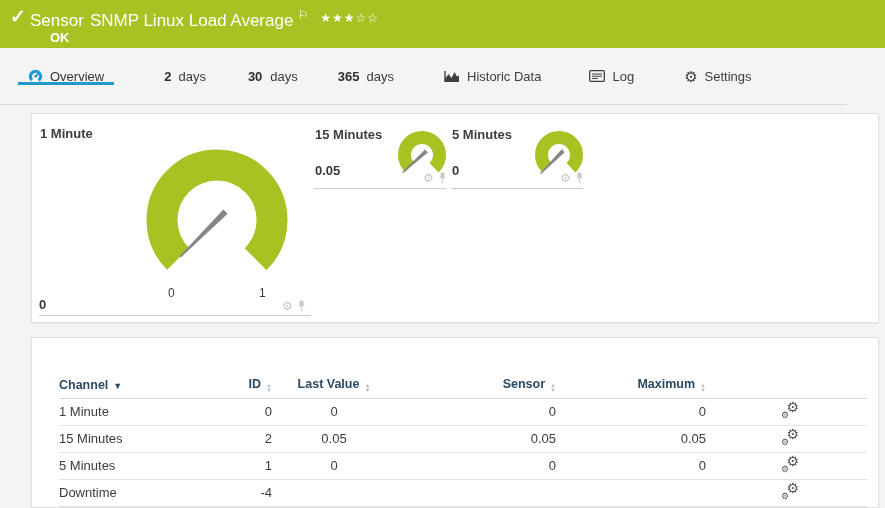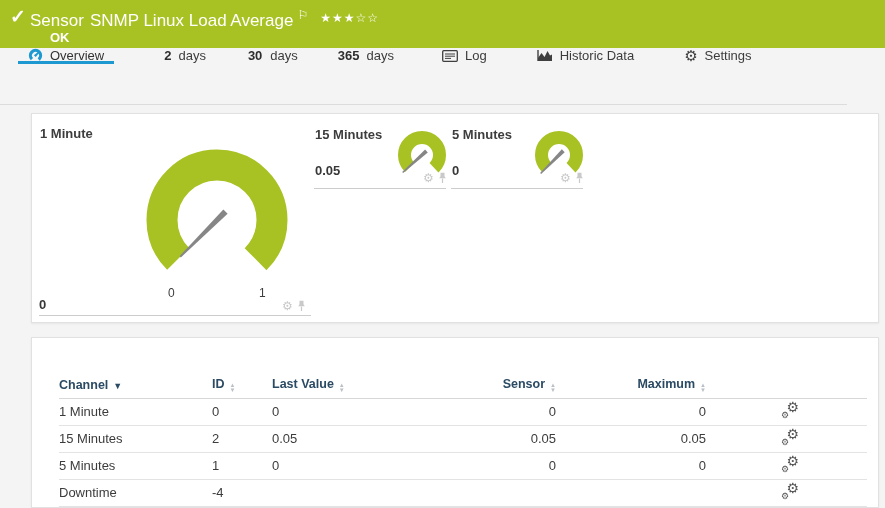--- a/index.html
+++ b/index.html
@@ -10,21 +10,21 @@
   }
   
   .topbar { position:absolute; left:0; top:0; width:885px; height:48px; background:#a7c222; color:#fff; }
   .topbar .check { position:absolute; left:10px; top:5px; font-size:19px; font-weight:bold; }
   .titleline { position:absolute; left:30px; top:8px; font-size:17px; white-space:nowrap; }
   .titleline .stype { margin-right:6px; }
   .flag { font-size:12px; vertical-align:super; margin-left:4px; cursor:pointer; }
   .stars { font-size:12px; letter-spacing:1px; margin-left:12px; vertical-align:4px; cursor:pointer; }
   .okstatus { position:absolute; left:50px; top:30px; font-size:13px; font-weight:bold; }
   
-  .tabbar { position:absolute; left:0; top:48px; width:847px; height:57px; border-bottom:1px solid #dcdcdc; display:flex; align-items:flex-start; }
+  .tabbar { position:absolute; left:0; top:48px; width:847px; height:57px; border-bottom:1px solid #dcdcdc; display:flex; align-items:center; }
   .tab { position:relative; display:flex; align-items:center; gap:7px; padding:0 10px; font-size:13px; color:#3c3c3c; cursor:pointer; white-space:nowrap; }
   .tab b { font-weight:bold; color:#2e2e2e; }
   .tab.active::after { content:""; position:absolute; left:0; right:0; bottom:-1px; height:3px; background:#1e98d0; }
   .tab.active { color:#333; }
   .t1{margin-left:18px;} .t2{margin-left:30px;} .t3{margin-left:40px;} .t4{margin-left:22px;gap:8px;}
   .t5{margin-left:20px;} .t6{margin-left:30px;} .t7{margin-left:28px;} .t8{margin-left:30px;}
   .tabicon { display:inline-flex; align-items:center; }
   .gearchar { font-size:15px; color:#3f3f3f; line-height:1; }
   
   .panel { position:absolute; left:31px; width:848px; background:#fff; border:1px solid #e1e1e1; box-shadow:0 1px 2px rgba(0,0,0,.06); }
@@ -36,22 +36,22 @@
   .gscale { position:absolute; font-size:12px; color:#3d3d3d; }
   .cellline { position:absolute; border-top:1px solid #ccc; height:0; }
   .gicons { position:absolute; display:flex; align-items:center; gap:4px; color:#c9c9c9; cursor:pointer; }
   .gicons .gearchar { font-size:12px; color:#c9c9c9; }
   
   table { border-collapse:collapse; table-layout:fixed; width:808px; margin:34px 0 0 27px; }
   th { font-size:12.5px; font-weight:bold; color:#2b4a63; height:26px; text-align:left; cursor:pointer; white-space:nowrap; }
   thead tr { border-bottom:1px solid #d7d7d7; }
   tbody tr { border-bottom:1px solid #e3e3e3; }
   td { height:27px; font-size:13px; color:#3c3c3c; }
-  .c-id { text-align:left; }
-  th.c-last, td.c-last { }
+  .c-id { text-align:right; }
+  th.c-last, td.c-last { text-align:center; }
   th.c-min, td.c-min, th.c-max, td.c-max { text-align:right; }
   td.c-set { padding-left:75px; }
   .sort-caret { color:#2b4a63; font-size:9px; margin-left:5px; }
   .sort-updown { display:inline-flex; flex-direction:column; vertical-align:1px; margin-left:5px; line-height:0; }
   .sort-updown span { font-size:6px; color:#b9c0c6; line-height:5px; }
   .chset { position:relative; display:inline-block; width:18px; height:16px; cursor:pointer; }
   .chset .g-big { position:absolute; right:0; top:-3px; font-size:14px; color:#565656; }
   .chset .g-sm  { position:absolute; left:0; bottom:-2px; font-size:9px; color:#565656; }
   svg { display:block; }
   .abs { position:absolute; }
@@ -82,37 +82,37 @@
     <span>days</span>
   </div>
   <div class="tab t4">
     <b>30</b>
     <span>days</span>
   </div>
   <div class="tab t5">
     <b>365</b>
     <span>days</span>
   </div>
+  <div class="tab t6">
+    <span class="tabicon">
+      <svg width="16" height="13" viewBox="0 0 16 13">
+        <path d="M1,12 V1" stroke="#3f3f3f" stroke-width="1.4" fill="none"></path>
+        <polygon points="1,12 1,9 4.5,4 7.5,8 10.5,2 13,6.5 15,5.5 15,12" fill="#3f3f3f"></polygon>
+      </svg>
+    </span>
+    <span>Historic Data</span>
+  </div>
   <div class="tab t7">
     <span class="tabicon">
       <svg width="16" height="12" viewBox="0 0 16 12">
         <rect x="0.7" y="0.7" width="14.6" height="10.6" rx="1" fill="none" stroke="#3f3f3f" stroke-width="1.3"></rect>
         <path d="M3,4 h10 M3,6.2 h10 M3,8.4 h6" stroke="#3f3f3f" stroke-width="1"></path>
       </svg>
     </span>
     <span>Log</span>
-  </div>
-  <div class="tab t6">
-    <span class="tabicon">
-      <svg width="16" height="13" viewBox="0 0 16 13">
-        <path d="M1,12 V1" stroke="#3f3f3f" stroke-width="1.4" fill="none"></path>
-        <polygon points="1,12 1,9 4.5,4 7.5,8 10.5,2 13,6.5 15,5.5 15,12" fill="#3f3f3f"></polygon>
-      </svg>
-    </span>
-    <span>Historic Data</span>
   </div>
   <div class="tab t8">
     <span class="gearchar">⚙</span>
     <span>Settings</span>
   </div>
 </div>
 
 <div class="panel panel-gauges">
 
   <div class="glabel" style="left:8px; top:12px;">1 Minute</div>

